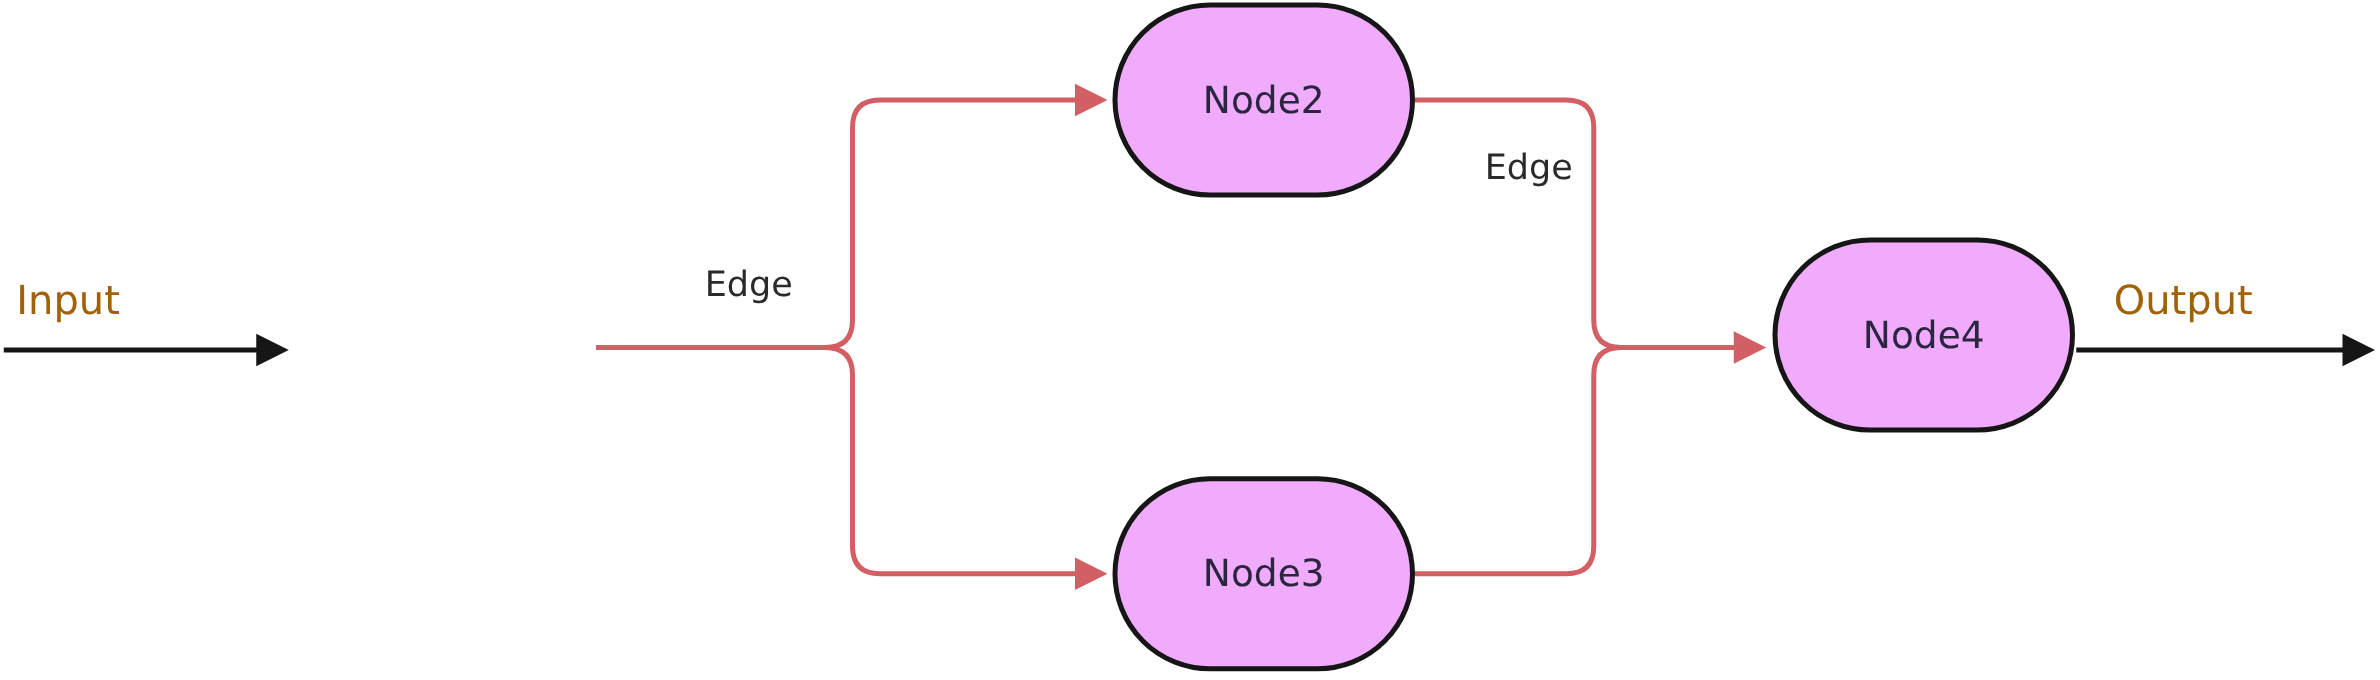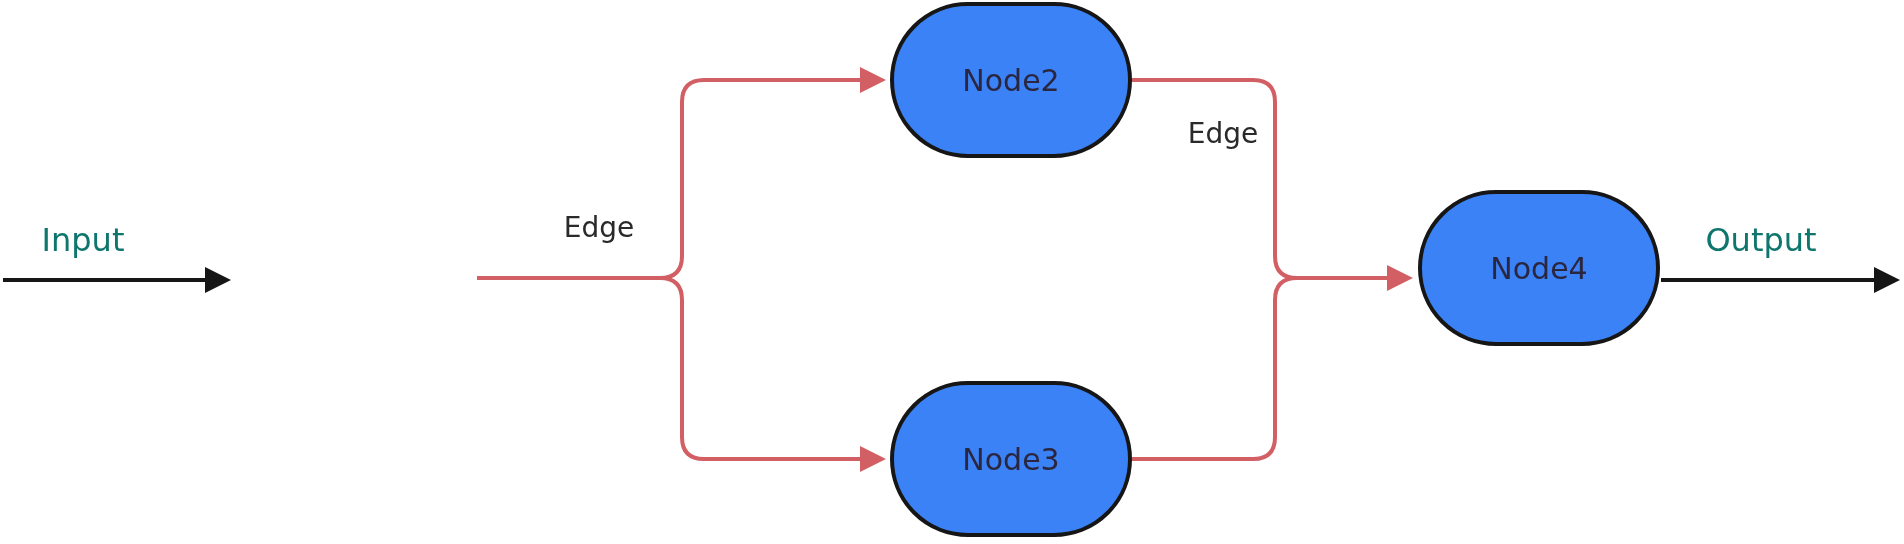--- a/index.html
+++ b/index.html
@@ -20,39 +20,38 @@
     left: 0;
     top: 0;
     width: 1904px;
     height: 544px;
   }
   .node {
     position: absolute;
     width: 242px;
     height: 156px;
     box-sizing: border-box;
-    background: #3b82f6;
+    background: #f0abfc;
     border: 4px solid #161616;
     border-radius: 78px;
     display: flex;
     align-items: center;
     justify-content: center;
     font-size: 30px;
     color: #2b2640;
   }
   .node1 { left: 235px; top: 200px; }
   .node2 { left: 890px; top: 2px; }
   .node3 { left: 890px; top: 381px; }
   .node4 { left: 1418px; top: 190px; }
   .flow-label {
     position: absolute;
     width: 140px;
-    text-align: center;
     font-size: 32px;
-    color: #0f766e;
+    color: #a16207;
     line-height: 1.0;
     white-space: nowrap;
   }
   .label-input  { left: 13px;   top: 224px; }
   .label-output { left: 1691px; top: 224px; }
   .edge-label {
     position: absolute;
     width: 120px;
     text-align: center;
     font-size: 28px;

